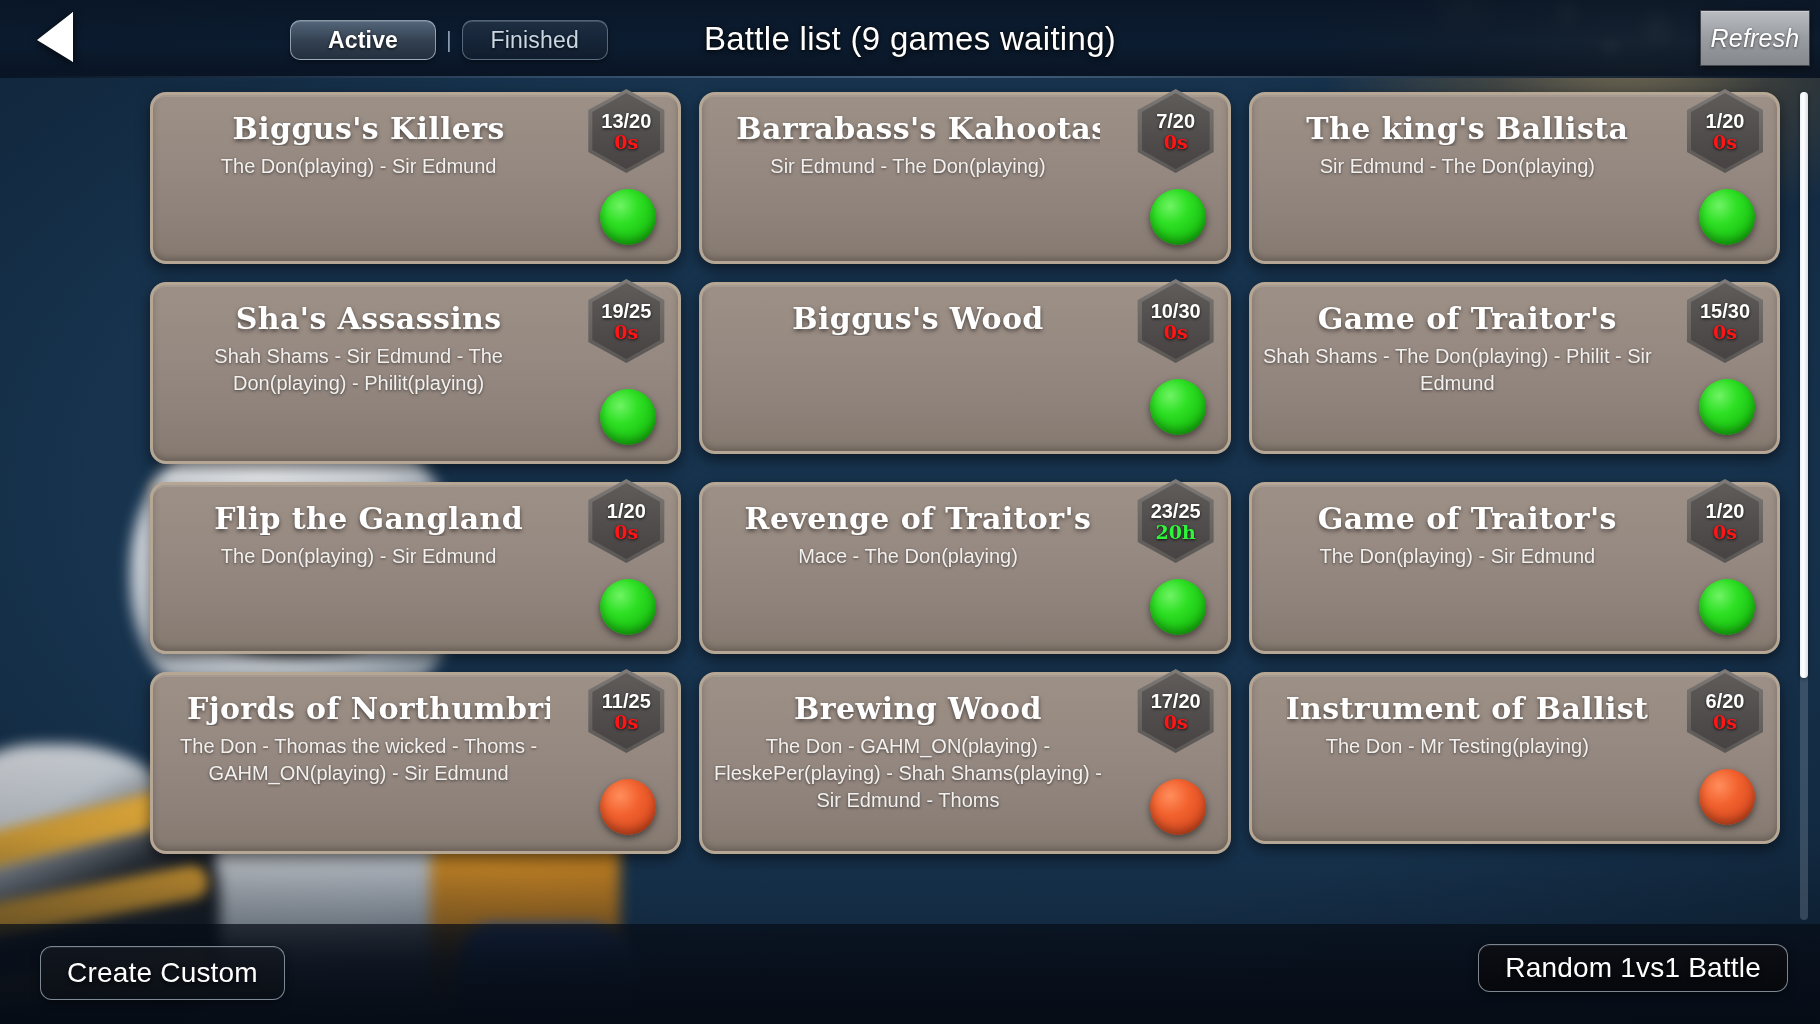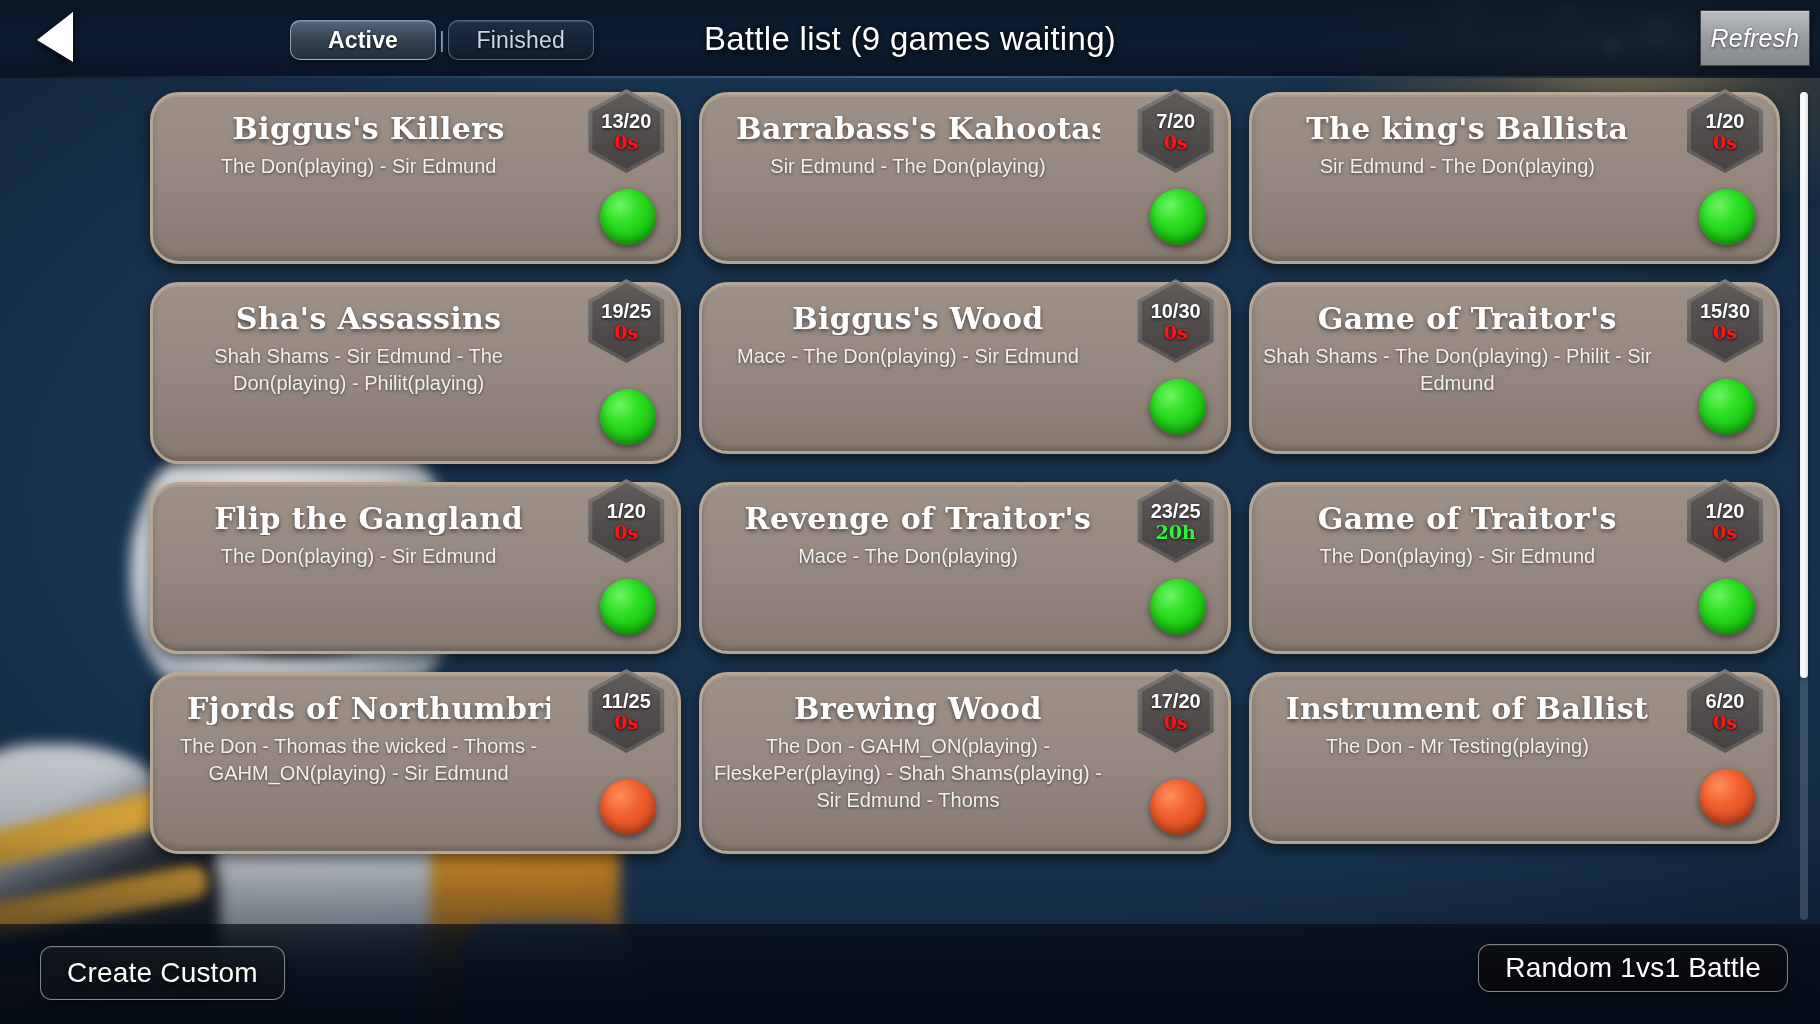--- a/index.html
+++ b/index.html
@@ -95,21 +95,21 @@
   #topbar::after {
     content:""; position:absolute; left:0; bottom:0; width:100%; height:2px;
     background:linear-gradient(90deg, rgba(120,170,220,0) 0%, rgba(130,180,230,0.32) 28%, rgba(150,200,245,0.42) 52%, rgba(120,170,220,0) 100%);
   }
   .back-btn {
     position:absolute; left:18px; top:8px; width:76px; height:62px;
     display:flex; align-items:center; justify-content:center; cursor:pointer;
   }
   .back-btn svg { filter:drop-shadow(0 2px 4px rgba(0,0,0,0.75)); }
 
-  .seg-wrap { position:absolute; left:290px; top:20px; display:flex; align-items:center; gap:3px; }
+  .seg-wrap { position:absolute; left:290px; top:20px; display:flex; align-items:center; gap:10px; }
   .seg {
     height:40px; min-width:146px; padding:0 20px; border-radius:10px;
     display:flex; align-items:center; justify-content:center;
     font-size:23px; letter-spacing:0.2px; cursor:pointer;
     border:1px solid rgba(176,200,224,0.42);
     box-shadow:inset 0 1px 0 rgba(255,255,255,0.16), 0 2px 5px rgba(0,0,0,0.45);
   }
   .seg.active {
     color:#ffffff; font-weight:bold;
     background:linear-gradient(180deg, rgba(86,104,124,0.98) 0%, rgba(52,66,82,0.98) 52%, rgba(36,48,62,0.98) 100%);
@@ -142,21 +142,21 @@
   }
 
   
   #grid {
     position:absolute; left:150px; top:92px; width:1630px; height:828px;
     z-index:8;
     display:grid; grid-template-columns:repeat(3, 1fr); gap:18px 18px;
     align-content:start;
   }
   .card {
-    position:relative; height:172px; border-radius:29px; cursor:pointer;
+    position:relative; height:172px; border-radius:16px; cursor:pointer;
     background:linear-gradient(180deg, #9d9086 0%, #968981 42%, #8e827b 72%, #85796f 100%);
     border:3px solid #b6a694;
     box-shadow:0 5px 14px rgba(0,0,0,0.52), inset 0 2px 0 rgba(255,255,255,0.13), inset 0 -3px 6px rgba(0,0,0,0.22);
     overflow:visible;
   }
   .card.tall { height:182px;padding-left:8px; }
   .card-title {
     position:absolute; left:34px; right:128px; top:16px;
     text-align:center; color:#ffffff; font-size:30px;
     font-family:"DejaVu Serif", serif; font-weight:bold; letter-spacing:0.4px;
@@ -320,21 +320,20 @@
       <div class="card-sub">Shah Shams - Sir Edmund - The Don(playing) - Philit(playing)</div>
       <div class="hex">
         <div class="hex-inner"></div>
         <div class="hex-count">19/25</div>
         <div class="hex-timer" style="color: rgb(255, 21, 21);">0s</div>
       </div>
       <div class="dot green"></div>
     </div>
     <div class="card">
       <div class="card-title">Biggus's Wood</div>
-      <div class="card-sub">Mace - The Don(playing) - Sir Edmund</div>
       <div class="hex">
         <div class="hex-inner"></div>
         <div class="hex-count">10/30</div>
         <div class="hex-timer" style="color: rgb(255, 21, 21);">0s</div>
       </div>
       <div class="dot green"></div>
     </div>
     <div class="card">
       <div class="card-title">Game of Traitor's</div>
       <div class="card-sub">Shah Shams - The Don(playing) - Philit - Sir Edmund</div>

